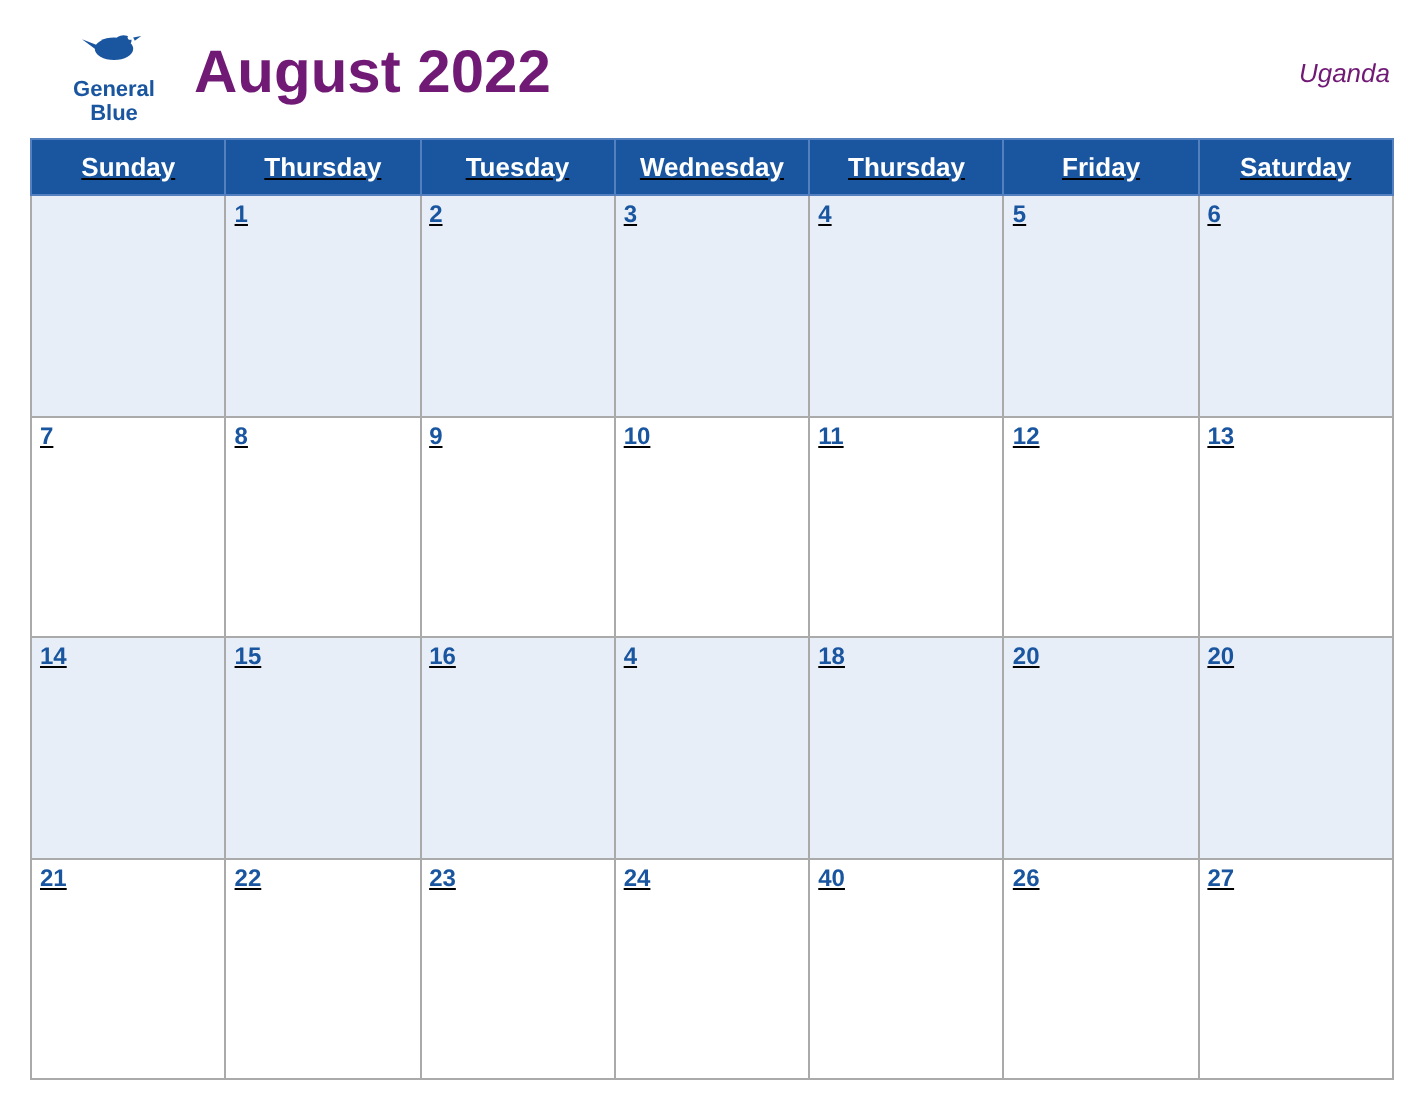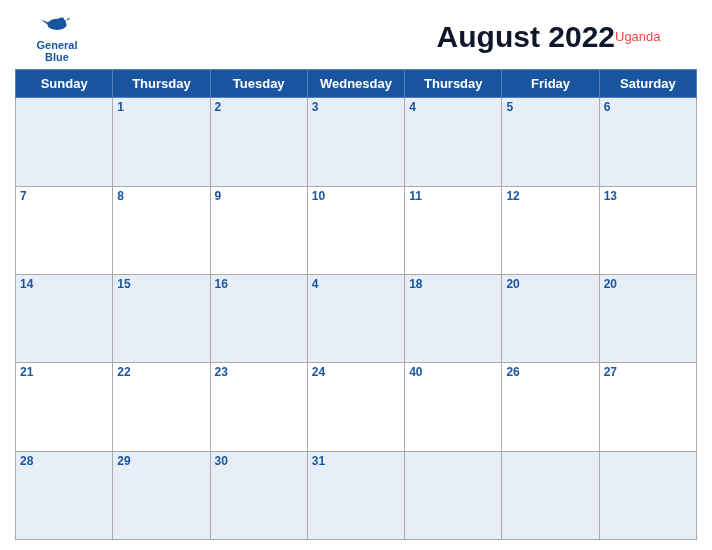--- a/index.html
+++ b/index.html
@@ -36,37 +36,40 @@
     }
 
     .logo-bird {
       width: 40px;
       height: 28px;
     }
 
     .month-title {
       font-size: 30px;
       font-weight: bold;
-      color: #0f172a;
-      text-align: right;
+      color: #701a75;
+      text-align: left;
       flex: 1;
     }
 
     .country-label {
       font-size: 13px;
-      color: #ef4444;
+      color: #701a75;
       width: 80px;
+      text-align: right;
+      font-style: italic;
     }
 
     .calendar {
       flex: 1;
       border: 1px solid #aaa;
       border-collapse: collapse;
       width: 100%;
       table-layout: fixed;
+      text-decoration: underline;
     }
 
     .calendar th {
       background-color: #1a56a0;
       color: white;
       text-align: center;
       font-size: 13px;
       font-weight: bold;
       padding: 6px 2px;
       border: 1px solid #5580c0;
@@ -217,31 +220,14 @@
         <td>
           <span class="day-num">40</span>
         </td>
         <td>
           <span class="day-num">26</span>
         </td>
         <td>
           <span class="day-num">27</span>
         </td>
       </tr>
-      <tr>
-        <td>
-          <span class="day-num">28</span>
-        </td>
-        <td>
-          <span class="day-num">29</span>
-        </td>
-        <td>
-          <span class="day-num">30</span>
-        </td>
-        <td>
-          <span class="day-num">31</span>
-        </td>
-        <td></td>
-        <td></td>
-        <td></td>
-      </tr>
     </tbody>
 </table>
 
 </body></html>

